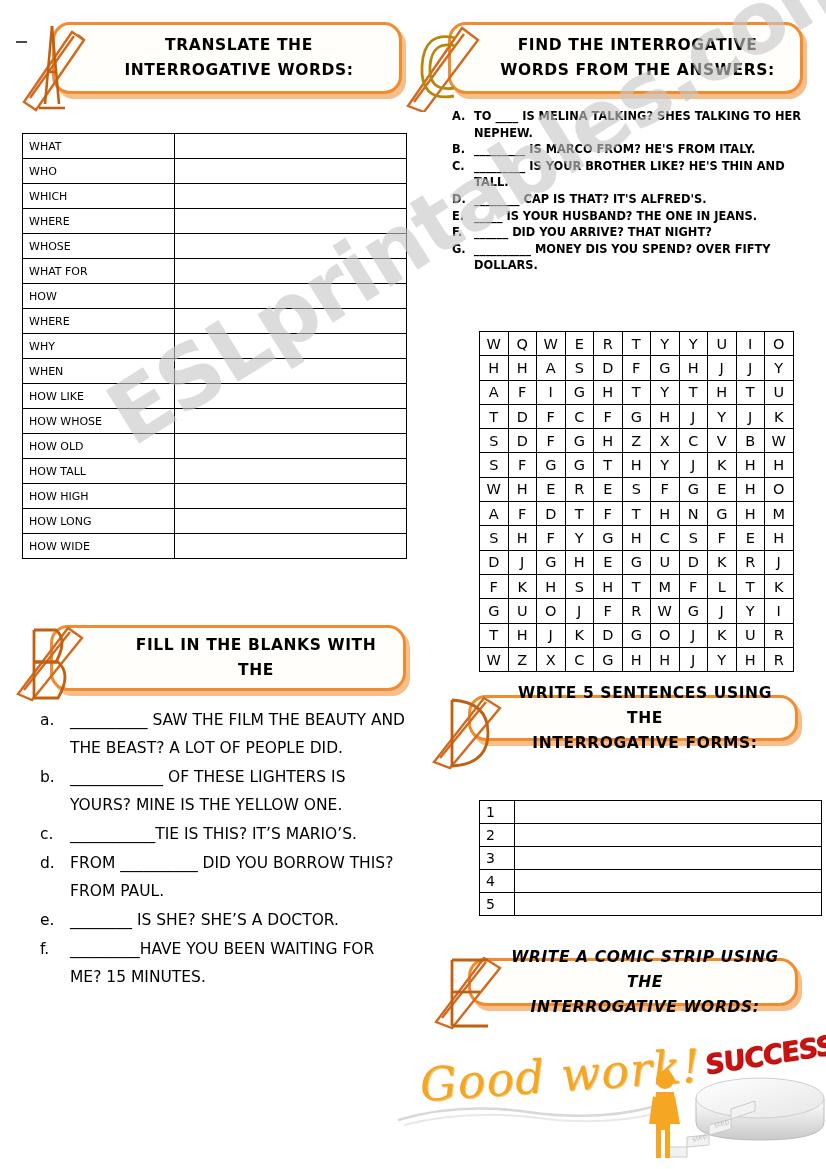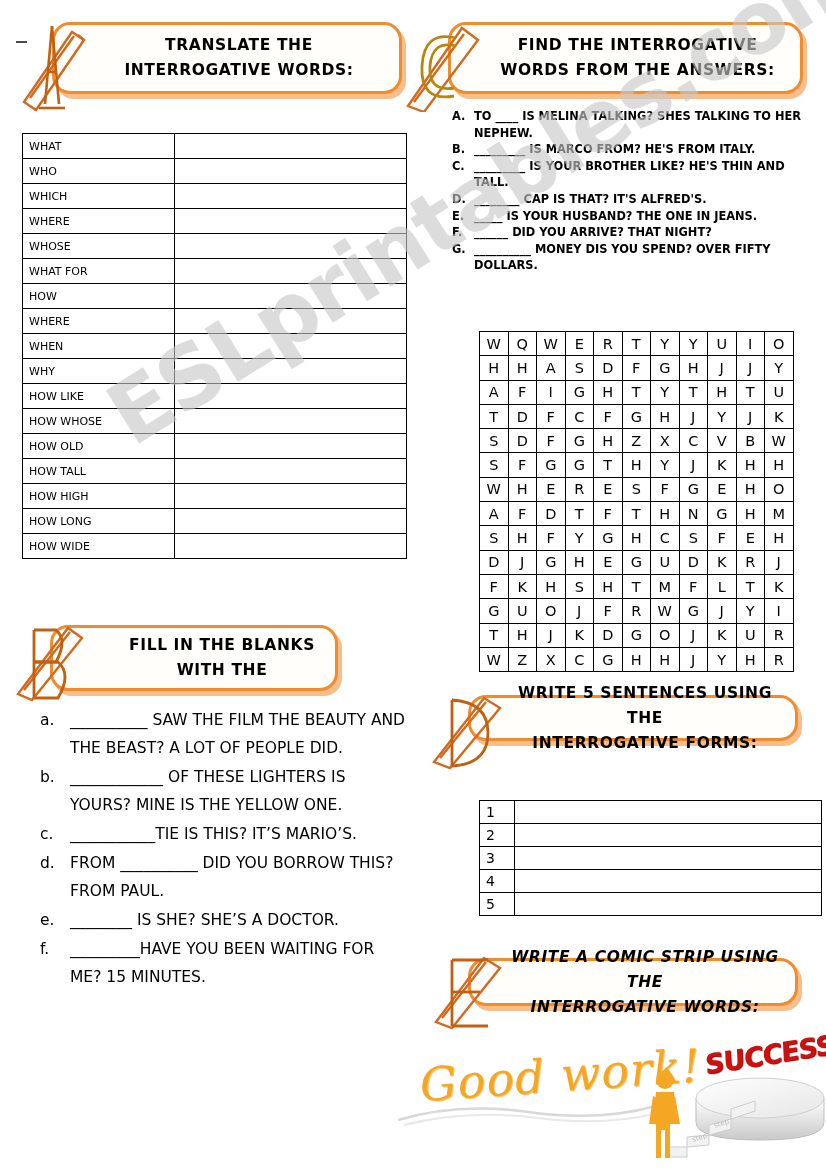--- a/index.html
+++ b/index.html
@@ -257,25 +257,25 @@
         </tr>
       <tr>
           <td class="lbl">HOW</td>
           <td class="blank"></td>
         </tr>
       <tr>
           <td class="lbl">WHERE</td>
           <td class="blank"></td>
         </tr>
       <tr>
+          <td class="lbl">WHY</td>
+          <td class="blank"></td>
+        </tr>
+      <tr>
           <td class="lbl">WHEN</td>
-          <td class="blank"></td>
-        </tr>
-      <tr>
-          <td class="lbl">WHY</td>
           <td class="blank"></td>
         </tr>
       <tr>
           <td class="lbl">HOW LIKE</td>
           <td class="blank"></td>
         </tr>
       <tr>
           <td class="lbl">HOW WHOSE</td>
           <td class="blank"></td>
         </tr>
@@ -295,21 +295,21 @@
           <td class="lbl">HOW LONG</td>
           <td class="blank"></td>
         </tr>
       <tr>
           <td class="lbl">HOW WIDE</td>
           <td class="blank"></td>
         </tr>
     </tbody>
   </table>
 
-  <div class="banner" style="left:50px;top:625px;width:288px;height:66px;padding-left:32px;">
+  <div class="banner" style="left:50px;top:625px;width:356px;height:66px;padding-left:32px;">
     <div class="btxt">
       <span>FILL IN THE BLANKS WITH THE</span><br>
     </div>
   </div>
   <div class="penicon" style="left:12px;top:620px;">
     <svg width="78" height="82" viewBox="0 0 78 82">
       <g stroke="#D2691E" stroke-width="2.4" fill="none">
         <path d="M6 74 L56 8 L70 18 L20 80 Z"></path>
         <path d="M12 70 L58 12"></path>
       </g>

